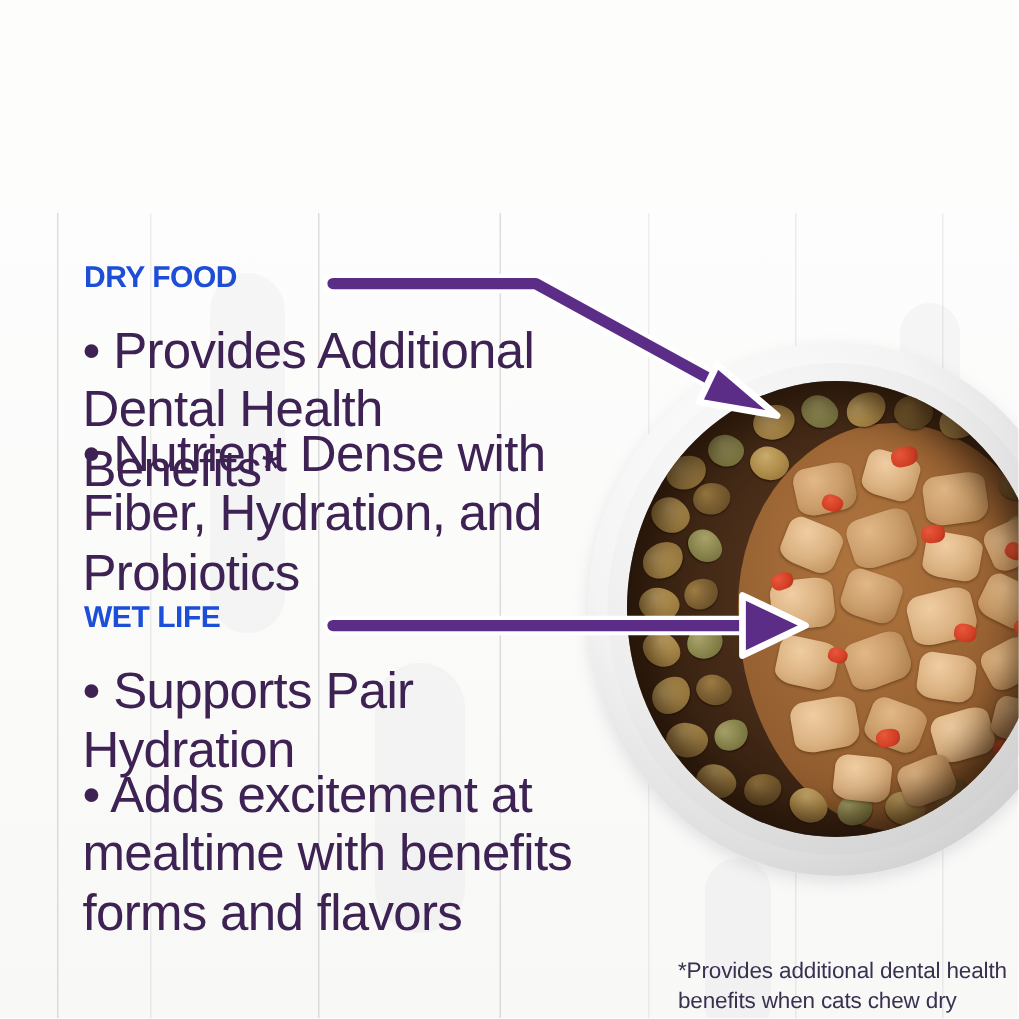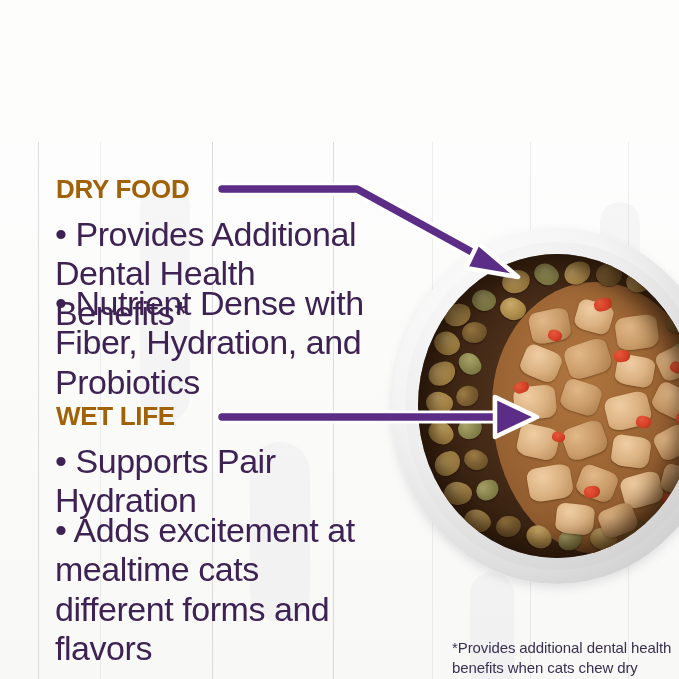--- a/index.html
+++ b/index.html
@@ -90,22 +90,22 @@
     border-radius:40% 45% 42% 38% / 42% 38% 45% 40%;
     background:radial-gradient(circle at 35% 30%, #e8583a 0%, #d23f25 60%, #a82d18 100%);
   }
 
   
   .arrow-svg{position:absolute;left:0;top:0;width:679px;height:679px;pointer-events:none;}
 
   
   .copy{position:absolute;left:0;top:142px;width:400px;height:537px;}
   .sec-head{
-    position:absolute;font-weight:bold;font-size:26px;letter-spacing:-.3px;
-    color:#a16207;white-space:nowrap;
+    position:absolute;font-weight:bold;font-size:20px;letter-spacing:-.3px;
+    color:#1d4ed8;white-space:nowrap;
   }
   .head-dry{left:56px;top:32px;}
   .head-wet{left:56px;top:259px;}
   .bullet{
     position:absolute;color:#3d2253;font-size:34px;line-height:1.16;
     font-weight:normal;letter-spacing:-.45px;width:330px;
   }
   .b1{left:55px;top:73px;}
   .b2{left:55px;top:142px;}
   .b3{left:55px;top:300px;}
@@ -231,18 +231,18 @@
     <div class="sec-head head-dry">DRY FOOD</div>
 
     <div class="bullet b1">• Provides Additional Dental Health Benefits*</div>
 
     <div class="bullet b2">• Nutrient Dense with Fiber, Hydration, and Probiotics</div>
 
     <div class="sec-head head-wet">WET LIFE</div>
 
     <div class="bullet b3">• Supports Pair Hydration</div>
 
-    <div class="bullet b4">• Adds excitement at mealtime cats different forms and flavors</div>
+    <div class="bullet b4">• Adds excitement at mealtime with benefits forms and flavors</div>
   </div>
 
   <div class="footnote">*Provides additional dental health benefits when cats chew dry kibble</div>
 
 </div>
 
 </body></html>

